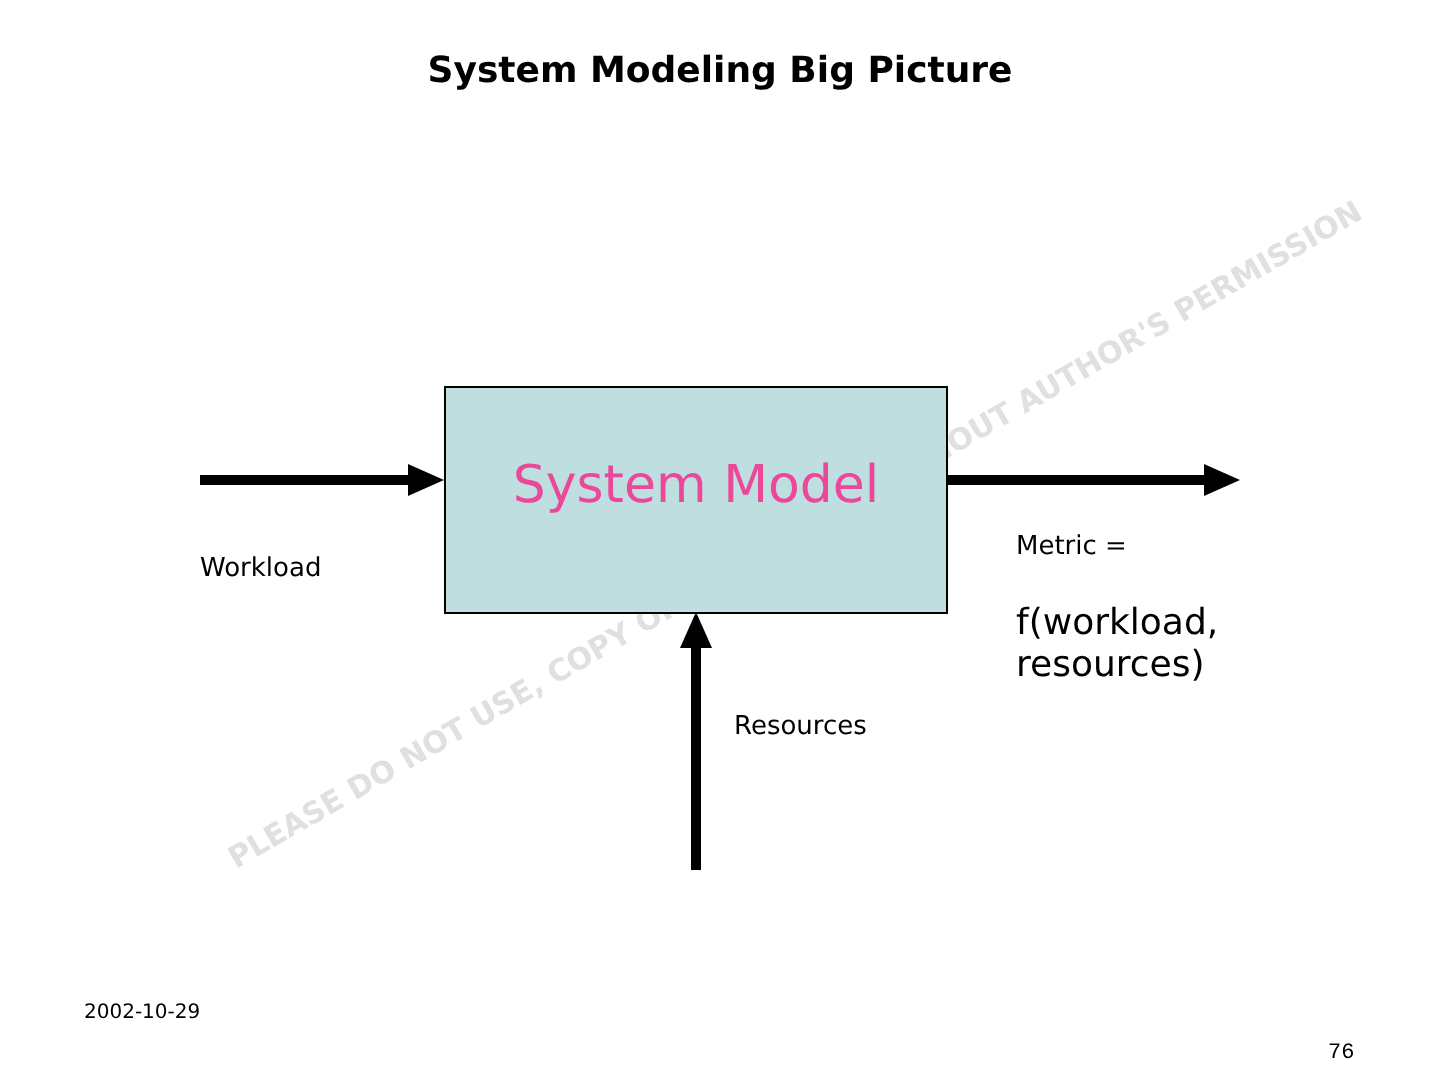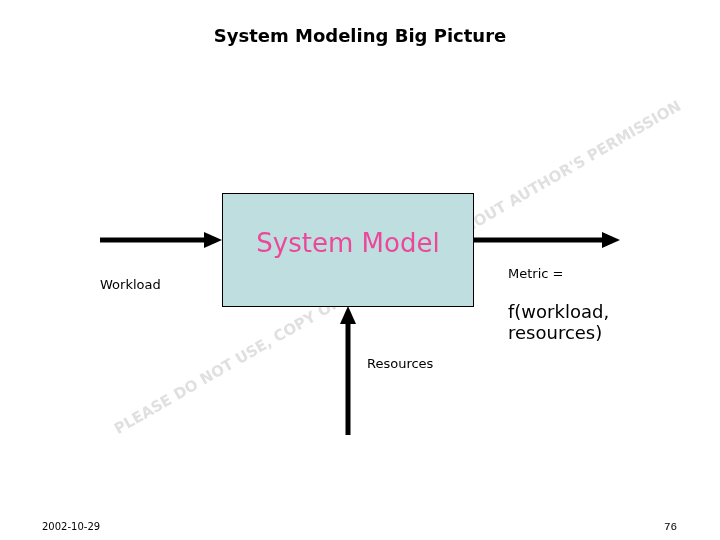--- a/index.html
+++ b/index.html
@@ -76,21 +76,20 @@
     top: 356px;
     font-size: 13px;
     color: #000000;
   }
   .date-label {
     position: absolute;
     left: 42px;
     top: 501px;
     font-size: 10px;
     color: #000000;
-    margin-top: 20px;
   }
   .page-number {
     position: absolute;
     left: 664px;
     top: 521px;
     font-size: 11px;
     color: #000000;
     font-family: Liberation Mono, monospace;
   }
   .arrow-svg {

